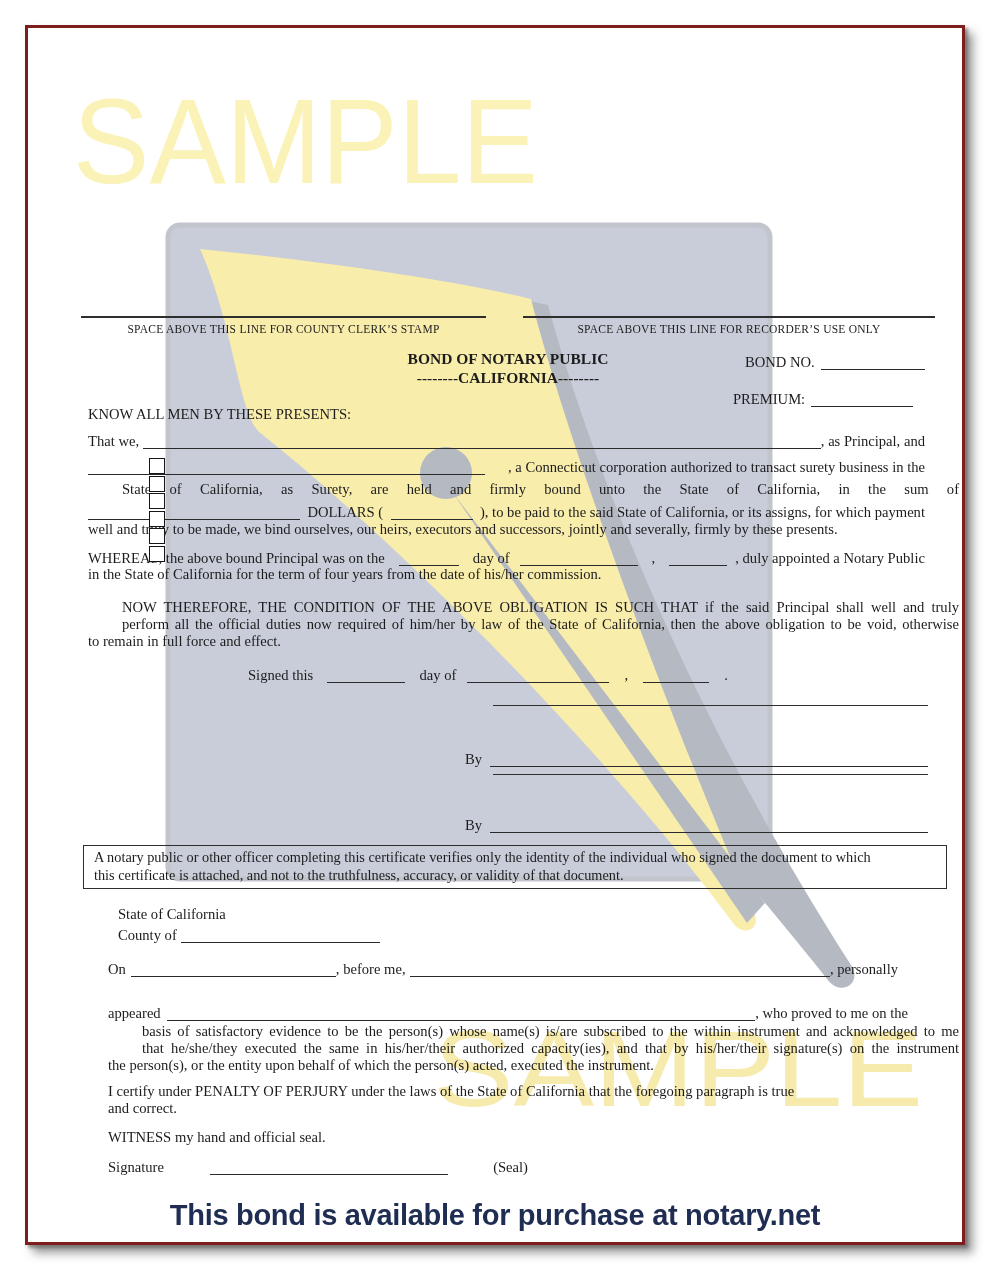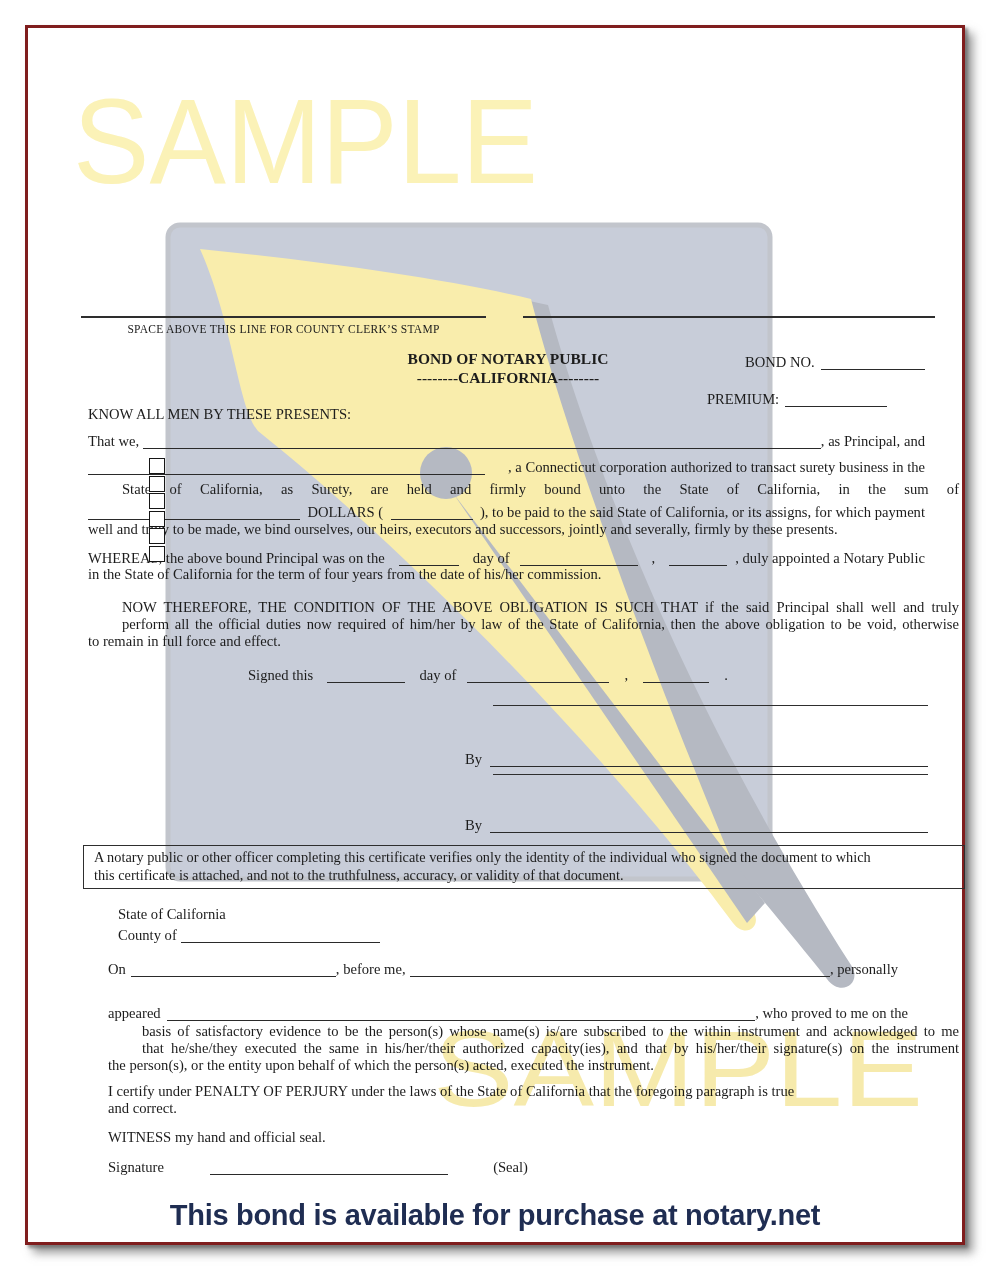--- a/index.html
+++ b/index.html
@@ -15,21 +15,21 @@
   .row{position:absolute;display:flex;align-items:flex-end;font-size:14.6px;line-height:16px;height:17px;justify-content:space-between;}
   .row span{white-space:pre;}
   .blank{border-bottom:1.4px solid #2a2a2a;height:14px;display:inline-block;}
   .grow{flex:1 1 auto;}
   .hline{position:absolute;height:1.6px;background:#2e2e2e;}
   .just{text-align:justify;text-align-last:justify;white-space:normal;margin-left:34px;}
   .smallcaps{font-size:11.5px;letter-spacing:.25px;text-align:center;}
   .bold{font-weight:bold;}
   .center{text-align:center;}
   .ackbox{position:absolute;left:55px;top:817px;width:842px;border:1.6px solid #2e2e2e;
-          padding:3px 28px 4px 10px;font-size:14.3px;line-height:17.5px;background:transparent;}
+          padding:3px 10px 4px 10px;font-size:14.3px;line-height:17.5px;background:transparent;}
   .cbxcol{position:absolute;left:121px;top:430px;display:flex;flex-direction:column;gap:1.5px;}
   .cbx{width:14px;height:14px;border:1.7px solid #151515;background:#ffffff;}
   .footer{position:absolute;left:0;top:1171px;width:934px;text-align:center;
           font-family:"Liberation Sans","DejaVu Sans",sans-serif;font-weight:bold;
           font-size:29px;letter-spacing:-.3px;}
   svg text.sample{font-family:"Liberation Sans","DejaVu Sans",sans-serif;font-weight:normal;}
 </style>
 </head>
 <body>
 
@@ -58,29 +58,30 @@
 
       <circle cx="418" cy="445" r="26" fill="#b5b9c2"></circle>
       <path fill="#b5b9c2" d="M 425,465 L 737,875 L 719,895 Z"></path>
     </svg>
 
     <div class="content">
 
       <div class="hline" style="left:53px;top:288px;width:405px;"></div>
       <div class="hline" style="left:495px;top:288px;width:412px;"></div>
       <div class="line smallcaps" style="left:53px;top:293px;width:405px;">SPACE ABOVE THIS LINE FOR COUNTY CLERK’S STAMP</div>
+      <div class="line smallcaps" style="left:495px;top:293px;width:412px;">SPACE ABOVE THIS LINE FOR RECORDER’S USE ONLY</div>
 
       <div class="line bold center" style="left:13px;top:322px;width:934px;font-size:15.5px;">BOND OF NOTARY PUBLIC</div>
       <div class="line bold center" style="left:13px;top:341px;width:934px;font-size:15.5px;">--------CALIFORNIA--------</div>
 
       <div class="row" style="left:717px;top:325px;width:180px;">
         <span>BOND NO.</span>
         <span class="blank grow" style="margin-left:6px;"></span>
       </div>
-      <div class="row" style="left:679px;top:362px;width:180px;">
+      <div class="row" style="left:705px;top:362px;width:180px;">
         <span>PREMIUM:</span>
         <span class="blank grow" style="margin-left:6px;"></span>
       </div>
 
       <div class="line" style="left:60px;top:378px;">KNOW ALL MEN BY THESE PRESENTS:</div>
 
       <div class="row" style="left:60px;top:404px;width:837px;">
         <span>That we,</span>
         <span class="blank grow" style="margin-left:4px;"></span>
         <span>, as Principal, and</span>

